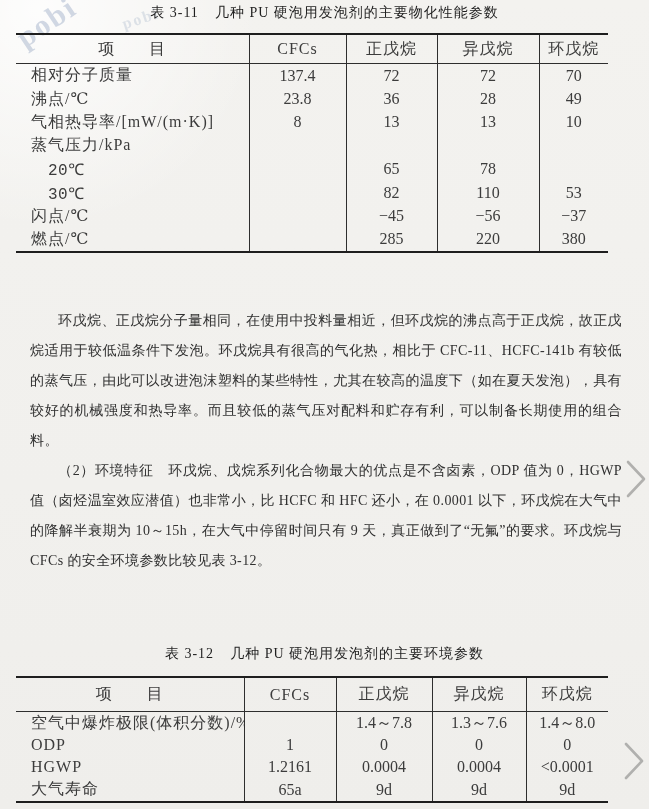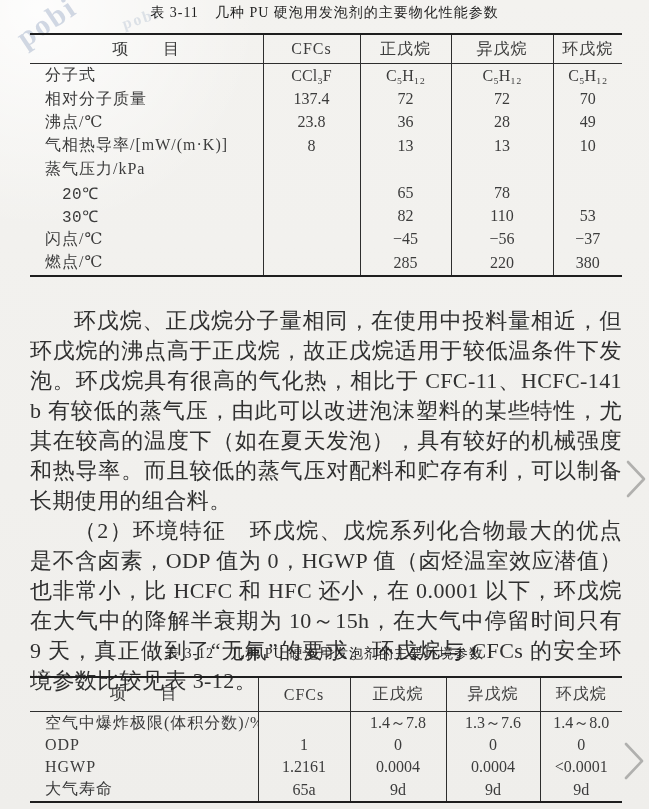--- a/index.html
+++ b/index.html
@@ -29,21 +29,21 @@
   }
   .caption{
     position:absolute;left:0;width:649px;text-align:center;
     font-weight:normal;font-size:14px;color:#1f1f1f;
     letter-spacing:1px;white-space:nowrap;
   }
   .caption .cap-label{margin-right:16px;}
   .cap1{top:4px;}
   .cap2{top:645px;}
   table.dt{
-    position:absolute;left:30px;width:592px;
+    position:absolute;left:16px;width:592px;
     border-collapse:collapse;table-layout:fixed;
     border-top:2.5px solid #1e1e1e;border-bottom:2.5px solid #1e1e1e;
     font-size:16px;color:#3c3c3c;
   }
   table.t1{top:33px;}
   table.t2{top:676px;}
   .dt th,.dt td{
     padding:0;vertical-align:middle;font-weight:normal;
     overflow:hidden;white-space:nowrap;
   }
@@ -52,21 +52,21 @@
   .dt td.lbl{text-align:left;padding-left:15px;letter-spacing:1px;}
   .dt td.lbl.ind{padding-left:32px;letter-spacing:0.5px;font-family:Liberation Mono, monospace;}
   .dt th:not(:last-child),.dt td:not(:last-child){border-right:1px solid #2e2e2e;}
   .dt thead th{border-bottom:1.3px solid #2e2e2e;}
   .t1 thead th{height:28px;}
   .t1 tbody td{height:23.4px;}
   .t2 thead th{height:33px;}
   .t2 tbody td{height:22.2px;}
   .paras{
     position:absolute;left:30px;top:306px;width:592px;
-    font-size:22px;line-height:30px;color:#303030;
+    font-size:14px;line-height:30px;color:#303030;
     text-align:justify;word-break:break-all;
     letter-spacing:0.4px;
   }
   .paras p{margin:0;text-indent:2em;}
   .chevron{
     position:absolute;width:24px;height:42px;cursor:pointer;opacity:.85;
   }
   .chev1{left:624px;top:458px;}
   .chev2{left:622px;top:740px;}
 </style>
@@ -94,27 +94,20 @@
       <tr>
         <th>项　　目</th>
         <th>CFCs</th>
         <th>正戊烷</th>
         <th>异戊烷</th>
         <th>环戊烷</th>
       </tr>
     </thead>
     <tbody>
       <tr>
-        <td class="lbl">分子式</td>
-        <td>CCl₃F</td>
-        <td>C₅H₁₂</td>
-        <td>C₅H₁₂</td>
-        <td>C₅H₁₂</td>
-      </tr>
-      <tr>
         <td class="lbl">相对分子质量</td>
         <td>137.4</td>
         <td>72</td>
         <td>72</td>
         <td>70</td>
       </tr>
       <tr>
         <td class="lbl">沸点/℃</td>
         <td>23.8</td>
         <td>36</td>

